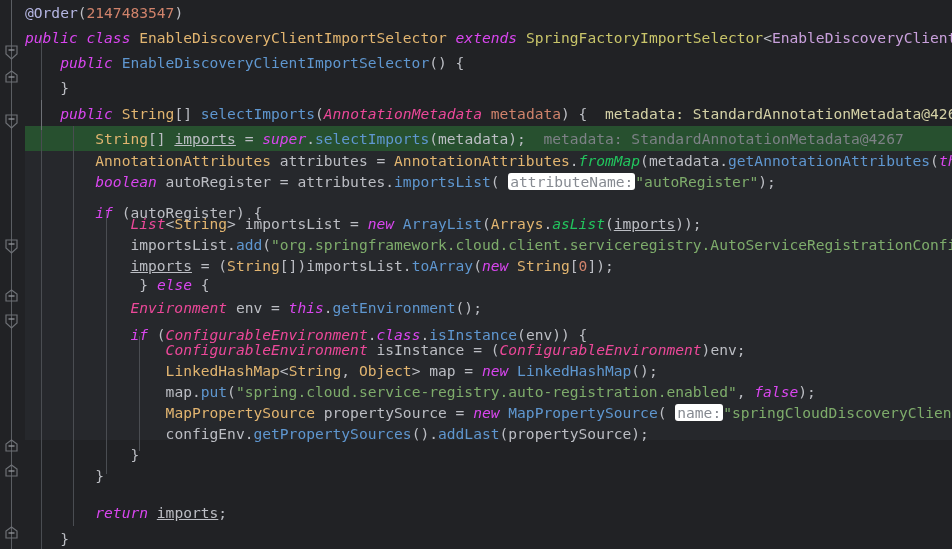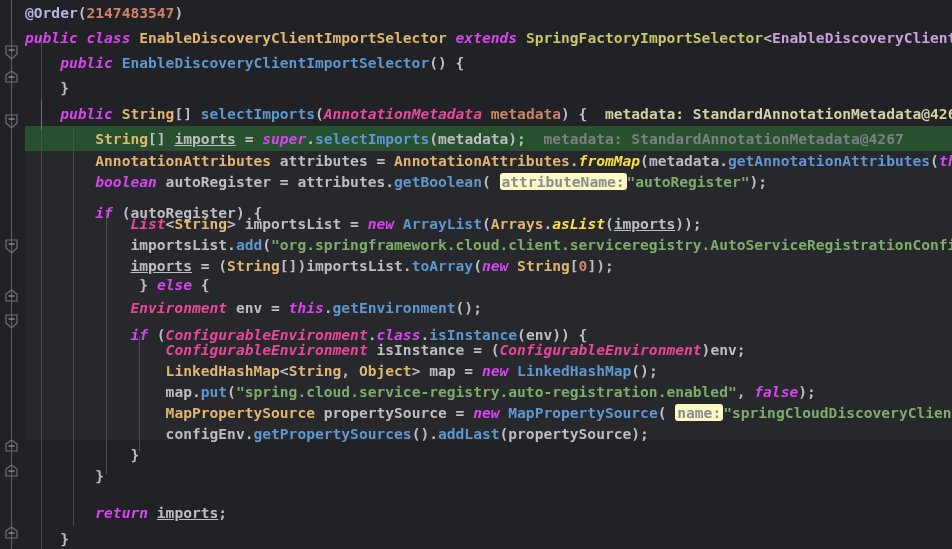--- a/index.html
+++ b/index.html
@@ -12,43 +12,43 @@
     font-size:14.6px;line-height:25px;
   }
   
   .gutter{position:absolute;left:0;top:0;width:25px;height:549px;background:#212225;z-index:3;}
   .gutter-rail{position:absolute;left:11px;top:0;width:1px;height:549px;background:#5b5e63;}
   .fold{position:absolute;left:3px;width:17px;height:17px;}
   .fold svg{display:block;}
   
   .code{position:absolute;left:0;top:0;width:952px;height:549px;z-index:2;}
   .line{position:absolute;left:0;width:952px;height:25px;white-space:pre;
-        color:#bcbec4;padding-left:16px;box-sizing:border-box;font-weight:bold;}
+        color:#bcbec4;padding-left:16px;box-sizing:border-box;}
   .line .txt{position:absolute;left:0;top:0;display:block;padding-left:25px;}
   
   .bg-block{position:absolute;left:25px;width:927px;background:#26282c;z-index:0;}
   .bg-green{position:absolute;left:25px;width:927px;height:25px;background:#27502f;z-index:1;}
   
   .guide{position:absolute;width:1px;background:#4a4d52;z-index:1;}
   .guide.bright{background:#6e7176;}
   
   .kw{color:#d946ef;font-style:italic;}
   .annoName{color:#b5b6e3;}
   .num{color:#d0836b;}
   .cls{color:#c9c56a;}
   .clsi{color:#ec4899;font-style:italic;}
   .typ{color:#e2b570;}
   .id{color:#bcbec4;}
   .fn{color:#5f97d0;}
-  .fni{color:#fde047;font-style:italic;}
+  .fni{color:#22c55e;font-style:italic;}
   .str{color:#7eac6b;}
   .fld{color:#bcbec4;text-decoration:underline;}
   .pm{color:#bcbec4;}
   .gen{color:#c9a0dc;}
-  .param{color:#868a91;background:#fef9c3;border-radius:3px;padding:0 2px;}
+  .param{color:#868a91;background:#ffffff;border-radius:3px;padding:0 2px;}
   .hintA{color:#d4d1a6;}
   .hintB{color:#7d8186;}
 </style>
 </head>
 <body>
 
 <div id="editor">
 
   <div class="bg-block" style="top:148px;height:292px;"></div>
   <div class="bg-green" style="top:126px;"></div>
@@ -130,21 +130,21 @@
     <div class="line" style="top:75px;"><span class="txt">    <span class="id">}</span></span></div>
 
     <div class="line" style="top:100px;"><span class="txt">&nbsp;</span></div>
 
     <div class="line" style="top:101px;"><span class="txt">    <span class="kw">public</span> <span class="typ">String</span><span class="id">[] </span><span class="fn">selectImports</span><span class="id">(</span><span class="clsi">AnnotationMetadata</span> <span class="pm" style="color:#d0836b;">metadata</span><span class="id">) {</span>&nbsp;&nbsp;<span class="hintA">metadata: StandardAnnotationMetadata@4267</span></span></div>
 
     <div class="line" style="top:126px;"><span class="txt">        <span class="typ">String</span><span class="id">[] </span><span class="fld">imports</span> <span class="id">= </span><span class="kw">super</span><span class="id">.</span><span class="fn">selectImports</span><span class="id">(</span><span class="pm">metadata</span><span class="id">);</span>&nbsp;&nbsp;<span class="hintB">metadata: StandardAnnotationMetadata@4267</span></span></div>
 
     <div class="line" style="top:148px;"><span class="txt">        <span class="typ">AnnotationAttributes</span> <span class="id">attributes = </span><span class="typ">AnnotationAttributes</span><span class="id">.</span><span class="fni">fromMap</span><span class="id">(</span><span class="pm">metadata</span><span class="id">.</span><span class="fn">getAnnotationAttributes</span><span class="id">(</span><span class="kw">this</span></span></div>
 
-    <div class="line" style="top:169px;"><span class="txt">        <span class="kw">boolean</span> <span class="id">autoRegister = attributes.</span><span class="fn">getBoolean</span><span class="id">( </span><span class="param">attributeName:</span><span class="str">"autoRegister"</span><span class="id">);</span></span></div>
+    <div class="line" style="top:169px;"><span class="txt">        <span class="kw">boolean</span> <span class="id">autoRegister = attributes.</span><span class="fn">importsList</span><span class="id">( </span><span class="param">attributeName:</span><span class="str">"autoRegister"</span><span class="id">);</span></span></div>
 
     <div class="line" style="top:200px;"><span class="txt">        <span class="kw">if</span> <span class="id">(autoRegister) {</span></span></div>
 
     <div class="line" style="top:211px;"><span class="txt">            <span class="clsi">List</span><span class="id">&lt;</span><span class="typ">String</span><span class="id">&gt; importsList = </span><span class="kw">new</span> <span class="fn">ArrayList</span><span class="id">(</span><span class="typ">Arrays</span><span class="id">.</span><span class="fni">asList</span><span class="id">(</span><span class="fld">imports</span><span class="id">));</span></span></div>
 
     <div class="line" style="top:232px;"><span class="txt">            <span class="id">importsList.</span><span class="fn">add</span><span class="id">(</span><span class="str">"org.springframework.cloud.client.serviceregistry.AutoServiceRegistrationConfiguration"</span></span></div>
 
     <div class="line" style="top:253px;"><span class="txt">            <span class="fld">imports</span> <span class="id">= (</span><span class="typ">String</span><span class="id">[])importsList.</span><span class="fn">toArray</span><span class="id">(</span><span class="kw">new</span> <span class="typ">String</span><span class="id">[</span><span class="num">0</span><span class="id">]);</span></span></div>
 
     <div class="line" style="top:272px;margin-left:44px;"><span class="txt">        <span class="id">} </span><span class="kw">else</span> <span class="id">{</span></span></div>

